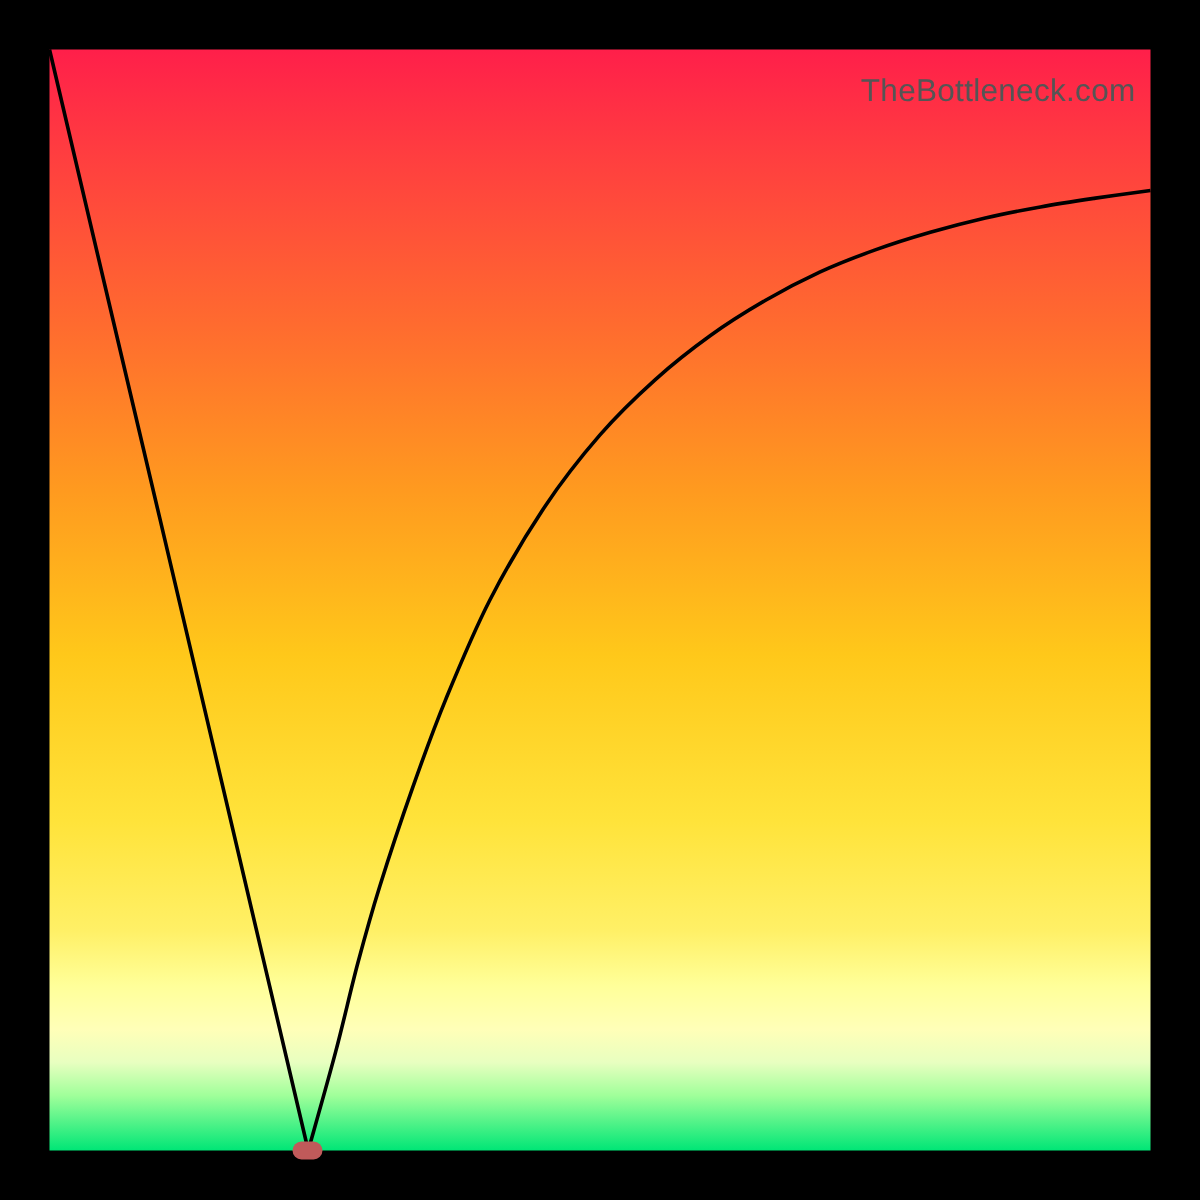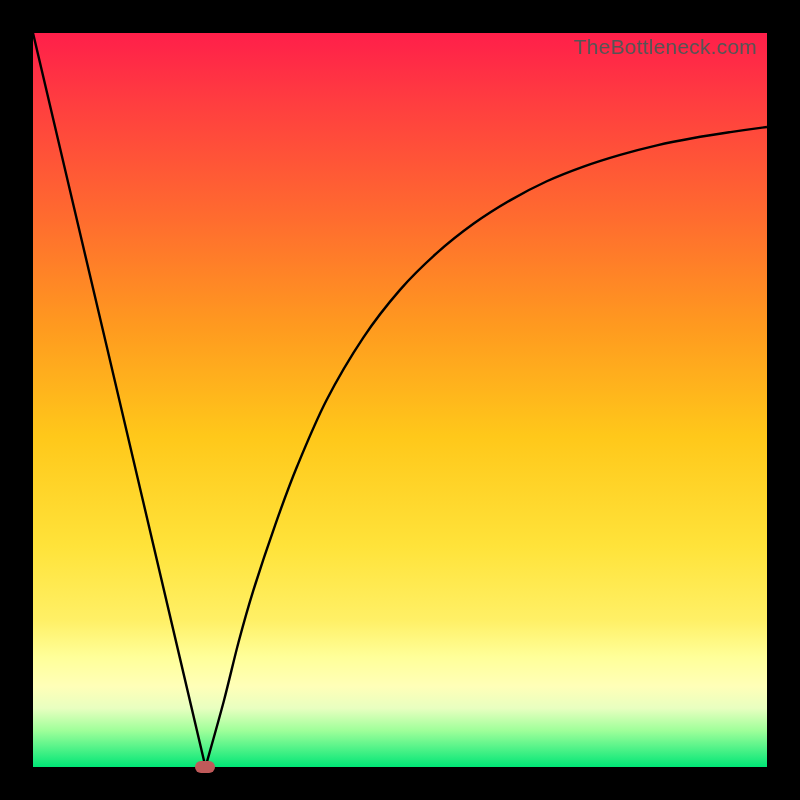--- a/index.html
+++ b/index.html
@@ -34,21 +34,21 @@
       #fff066 80%,
       #ffff99 85%,
       #ffffb8 89%,
       #e8ffc0 92%,
       #a0ff9a 95%,
       #00e676 100%
     );
   }
   .watermark {
     position: absolute;
-    top: 2px;
+    top: 16px;
     right: 10px;
     color: #555;
     font-size: 21px;
     font-weight: 500;
     letter-spacing: 0.2px;
     user-select: none;
   }
   svg.curve {
     position: absolute;
     left: 0;

